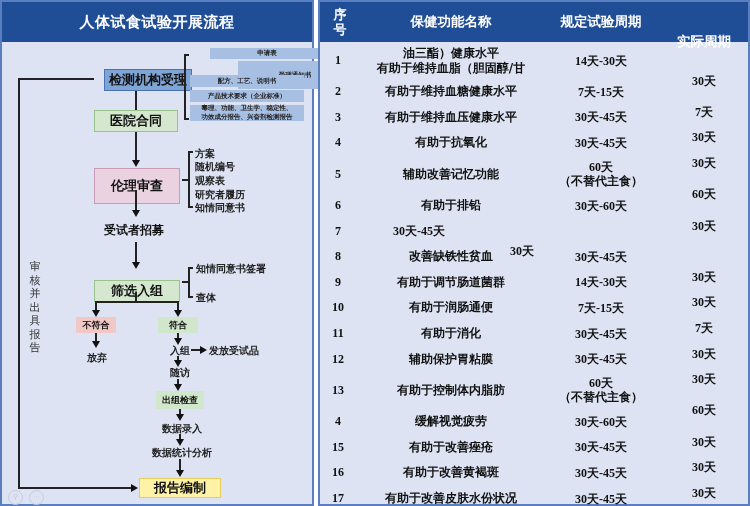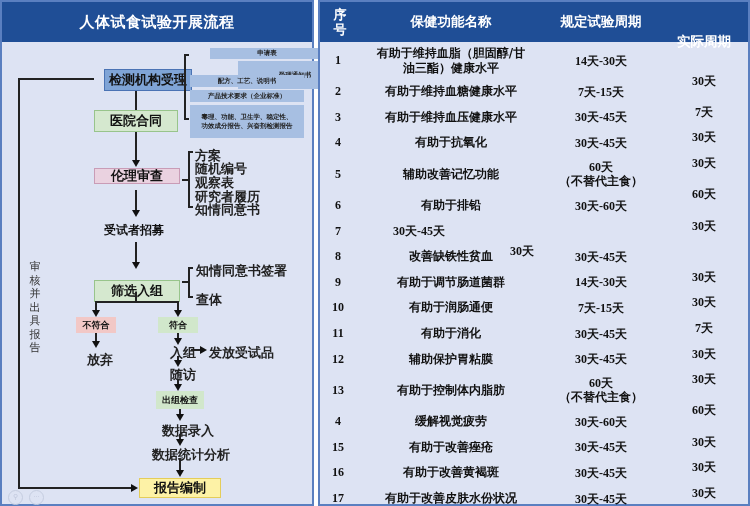--- a/index.html
+++ b/index.html
@@ -12,21 +12,21 @@
           color: #fff; font-weight: bold; font-size: 15px; text-align: center; line-height: 40px; letter-spacing: 0.5px; }
   .box { position: absolute; display: flex; align-items: center; justify-content: center; font-weight: bold; color: #111; }
   .b-blue { background: #7fa4d6; border: 1px solid #4a73b4; font-size: 13px; }
   .b-green { background: #d5e8cf; border: 1px solid #98c48b; font-size: 13px; }
   .b-pink { background: #ead2e0; border: 1px solid #c99cb6; font-size: 13px; }
   .b-yellow { background: #fdf2a6; border: 1px solid #e4cd5a; font-size: 13px; }
   .b-small-green { background: #d1e7cb; font-size: 9px; }
   .b-small-red { background: #f2c8c6; font-size: 9px; }
   .doc { position: absolute; left: 188px; width: 114px; background: #a7bfe2; font-size: 6.5px; color: #222;
          text-align: center; font-weight: bold; line-height: 9px; display: flex; align-items: center; justify-content: center; }
-  .txt { position: absolute; font-size: 13px; font-weight: bold; color: #222; white-space: nowrap; }
+  .txt { position: absolute; font-size: 10px; font-weight: bold; color: #222; white-space: nowrap; }
   .txt-lg { position: absolute; font-size: 12px; font-weight: bold; color: #111; white-space: nowrap; }
   .vert { position: absolute; left: 26px; top: 258px; width: 14px; font-size: 11px; color: #333; line-height: 13.5px; text-align: center; }
   .line { position: absolute; background: #222; }
   .arrow { position: absolute; width: 0; height: 0; border-left: 4px solid transparent; border-right: 4px solid transparent; border-top: 7px solid #111; }
   .arrow-r { position: absolute; width: 0; height: 0; border-top: 4px solid transparent; border-bottom: 4px solid transparent; border-left: 7px solid #111; }
   .icons { position: absolute; left: 6px; top: 488px; display: flex; gap: 6px; }
   .icons span { width: 15px; height: 15px; border: 1px solid #c5cde0; border-radius: 50%; display: inline-block; font-size: 7px; color: #c0c8dc; text-align: center; line-height: 13px; }
   
   .right { position: absolute; left: 318px; top: 0; width: 432px; height: 506px; background: #dde3f3; border: 2px solid #5a7fc0; }
   .thead { position: absolute; left: 0; top: 0; width: 100%; height: 40px; background: #1f4e96; color: #fff; font-weight: bold; display: flex; align-items: center; }
@@ -75,34 +75,34 @@
     </div>
   <div class="doc" style="top:59px; height:28px;margin-left:48px;">
       <span>受理通知书</span>
     </div>
   <div class="doc" style="top:73px; height:12px;">
       <span>配方、工艺、说明书</span>
     </div>
   <div class="doc" style="top:88px; height:12px;">
       <span>产品技术要求（企业标准）</span>
     </div>
-  <div class="doc" style="top:103px; height:33px; flex-direction:column;">
+  <div class="doc" style="top:103px; height:16px; flex-direction:column;">
     <span>毒理、功能、卫生学、稳定性、</span>
     <span>功效成分报告、兴奋剂检测报告</span>
   </div>
 
   <div class="line" style="left:133px; top:89px; width:2px; height:20px;"></div>
 
   <div class="box b-green" style="left:92px; top:108px; width:84px; height:22px;">
     <span>医院合同</span>
   </div>
   <div class="line" style="left:133px; top:130px; width:2px; height:30px;"></div>
   <div class="arrow" style="left:130px; top:158px;"></div>
 
-  <div class="box b-pink" style="left:92px; top:166px; width:86px; height:16px;">
+  <div class="box b-pink" style="left:92px; top:166px; width:86px; height:36px;">
     <span>伦理审查</span>
   </div>
   <div class="line" style="left:186px; top:149px; width:2px; height:56px;"></div>
   <div class="line" style="left:180px; top:177px; width:6px; height:2px;"></div>
   <div class="line" style="left:186px; top:149px; width:5px; height:2px;"></div>
   <div class="line" style="left:186px; top:204px; width:5px; height:2px;"></div>
   <div class="txt" style="left:193px; top:145px;">方案</div>
   <div class="txt" style="left:193px; top:158px;">随机编号</div>
   <div class="txt" style="left:193px; top:172px;">观察表</div>
   <div class="txt" style="left:193px; top:186px;">研究者履历</div>
@@ -185,22 +185,22 @@
     <div class="c2">保健功能名称</div>
     <div class="c3">规定试验周期</div>
     <div class="c4">实际周期</div>
   </div>
   <div class="tbody" id="tbody">
       <div class="row" style="height: 37px;">
         <div class="c1">
           <div>1</div>
         </div>
         <div class="c2">
+          <div>油三酯）健康水平</div>
           <div>有助于维持血脂（胆固醇/甘</div>
-          <div>油三酯）健康水平</div>
         </div>
         <div class="c3">
           <div>14天-30天</div>
         </div>
         <div class="c4">
           <div>30天</div>
         </div>
       </div>
       <div class="row" style="height: 25.6px;">
         <div class="c1">

